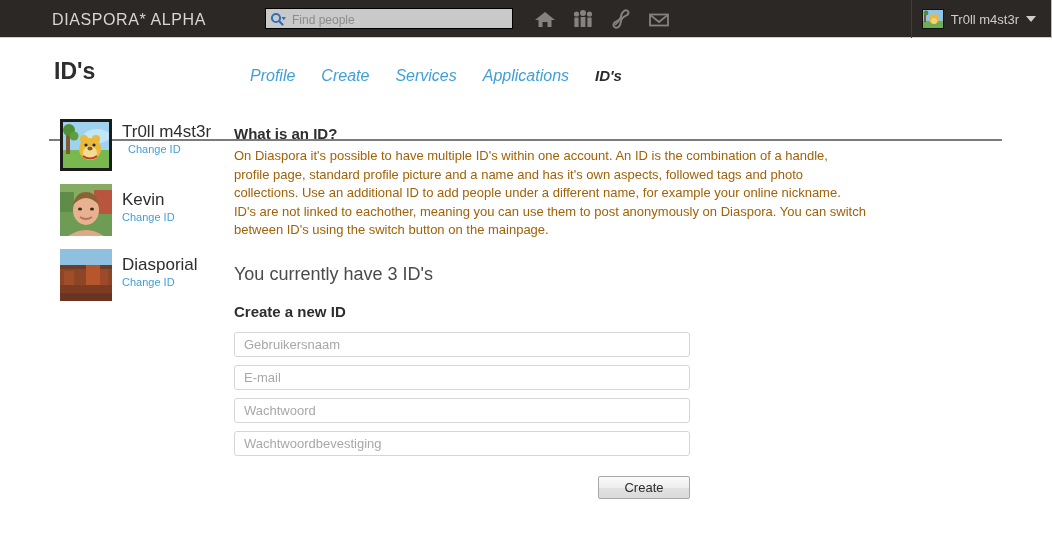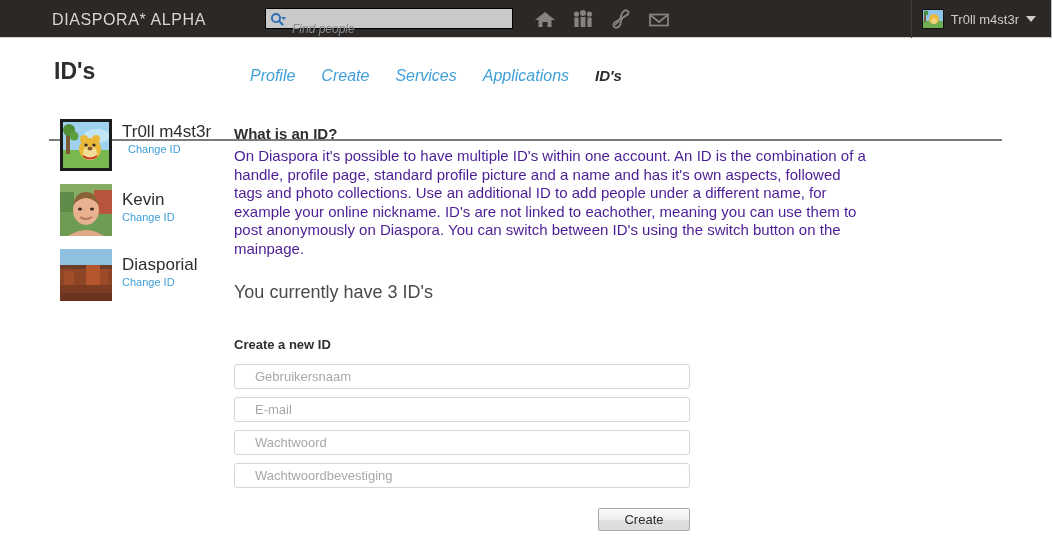--- a/index.html
+++ b/index.html
@@ -56,30 +56,29 @@
   .search-icon {
     position: absolute;
     left: 4px;
     top: 3px;
     width: 16px;
     height: 15px;
   }
   .search-input {
     position: absolute;
     left: 24px;
-    top: 9px;
+    top: 0;
     width: 220px;
     height: 19px;
     border: 0;
     outline: none;
     background: transparent;
     font-size: 12px;
     color: #4a4a4a;
     font-family: "Liberation Sans", sans-serif;
-    font-style: italic;
   }
   .search-input::placeholder { color: #8c8c8c; opacity: 1; }
 
   .navicons {
     position: absolute;
     left: 534px;
     top: 8px;
     height: 22px;
     display: flex;
     align-items: center;
@@ -227,52 +226,52 @@
     top: 22px;
     width: 640px;
   }
   .h-what {
     font-size: 15px;
     font-weight: bold;
     color: #2e2e2e;
     margin: 0 0 5px 0;
   }
   .body-copy {
-    font-size: 15px;
+    font-size: 13px;
     line-height: 18.5px;
-    color: #4c1d95;
+    color: #a16207;
     margin: 0;
     width: 632px;
   }
   .count-line {
     font-size: 18px;
     color: #4a4a4a;
     margin-top: 24px;
   }
   .h-create {
-    font-size: 13px;
+    font-size: 15px;
     font-weight: bold;
     color: #2e2e2e;
-    margin: 34px 0 0 0;
+    margin: 18px 0 0 0;
   }
 
   
   .form {
     margin-top: 12px;
     width: 456px;
   }
   .field {
     display: block;
     width: 456px;
     height: 25px;
     box-sizing: border-box;
     border: 1px solid #d6d6d6;
     border-radius: 3px;
     background: #ffffff;
-    padding: 0 20px;
+    padding: 0 9px;
     font-size: 13px;
     color: #be185d;
     margin-bottom: 8px;
     outline: none;
     font-family: "Liberation Sans", sans-serif;
   }
   .field::placeholder { color: #a8a8a8; opacity: 1; }
   .form-actions {
     width: 456px;
     display: flex;

